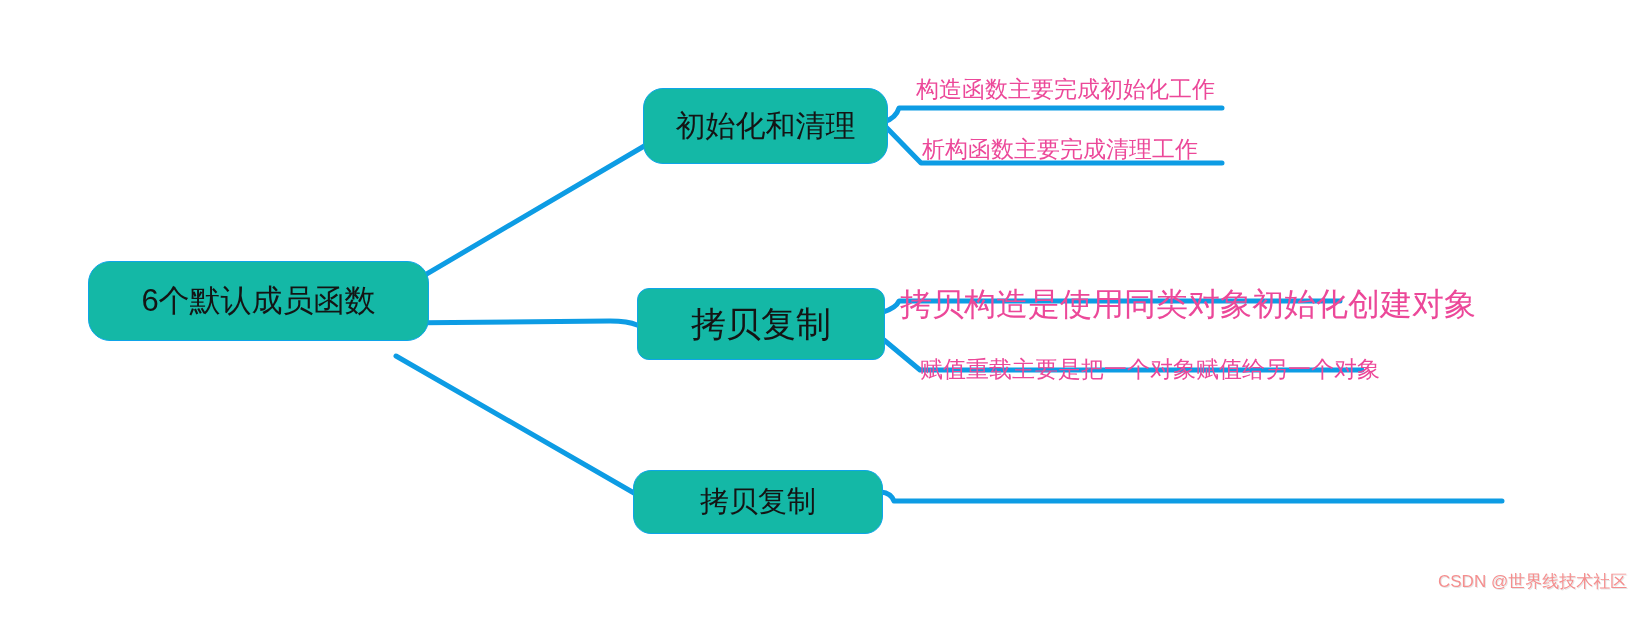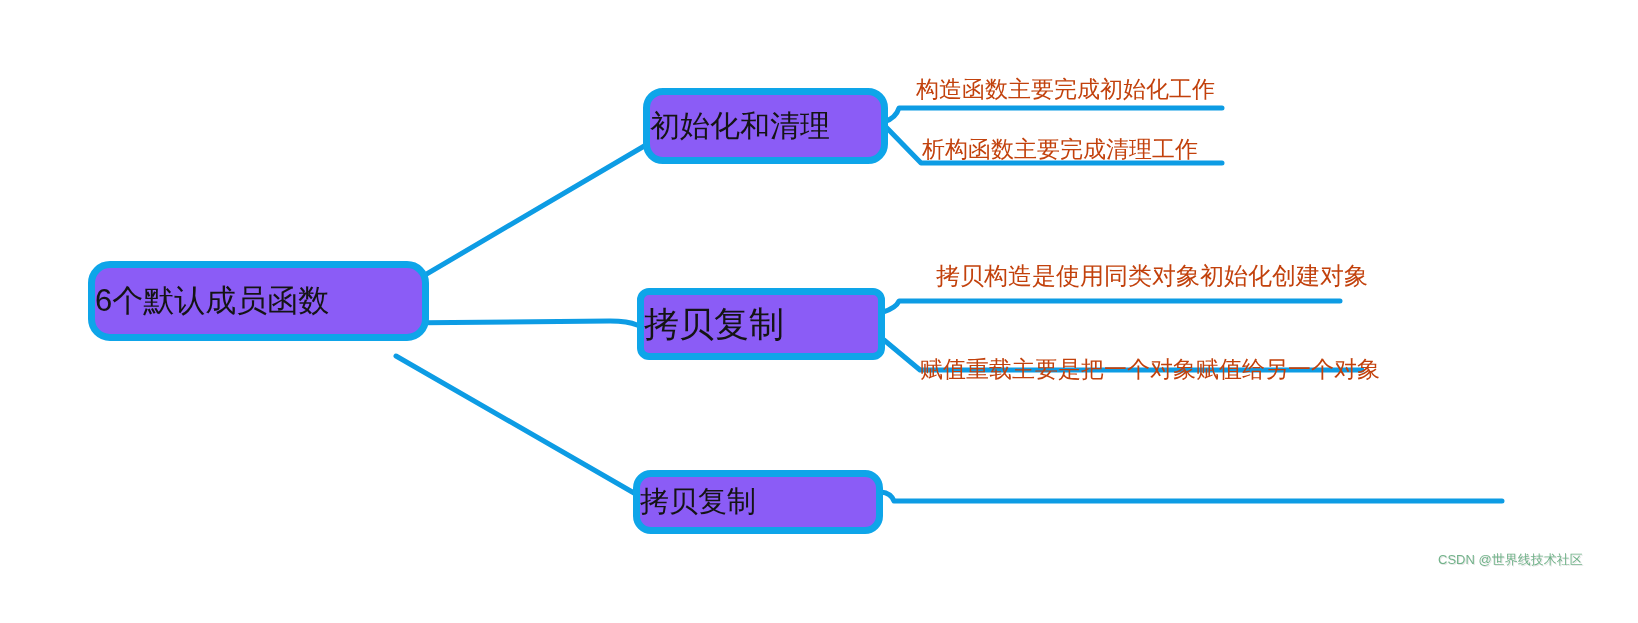--- a/index.html
+++ b/index.html
@@ -22,52 +22,53 @@
   svg.edges path {
     fill: none;
     stroke: #0d9ce4;
     stroke-width: 5;
     stroke-linecap: round;
     stroke-linejoin: round;
   }
 
   .node {
     position: absolute;
-    background: #8b5cf6;
-    border: 7px solid #0ea5e9;
+    background: #14b8a6;
+    border: 1px solid #0ea5e9;
     border-radius: 22px;
     color: #141414;
     display: flex;
     align-items: center;
+    justify-content: center;
     white-space: nowrap;
     z-index: 2;
   }
   .node.root  { left:  88px; top: 261px; width: 341px; height: 80px; font-size: 31px; }
   .node.n1    { left: 643px; top:  88px; width: 245px; height: 76px; font-size: 30px; border-radius: 20px; }
   .node.n2    { left: 637px; top: 288px; width: 248px; height: 72px; font-size: 35px; border-radius: 12px; }
   .node.n3    { left: 633px; top: 470px; width: 250px; height: 64px; font-size: 29px; border-radius: 18px; }
 
   .leaf {
     position: absolute;
-    color: #c2410c;
+    color: #ec4899;
     white-space: nowrap;
     line-height: 1.15;
     z-index: 2;
   }
   .leaf.l1 { left: 916px; top:  76px; font-size: 23px; }
   .leaf.l2 { left: 922px; top: 136px; font-size: 23px; }
-  .leaf.l3 { left: 900px; top: 262px; font-size: 24px; margin-left: 36px; }
+  .leaf.l3 { left: 900px; top: 286px; font-size: 32px; }
   .leaf.l4 { left: 920px; top: 336px; font-size: 23px; margin-top: 20px; }
   .leaf.l5 { left: 898px; top: 468px; font-size: 23px; }
 
   .watermark {
     position: absolute;
-    left: 1438px; top: 551px;
-    font-size: 13px;
-    color: #15803d;
+    left: 1438px; top: 570px;
+    font-size: 17px;
+    color: #ef4444;
     opacity: 0.6;
     text-shadow: 1px 1px 0 rgba(160,160,160,0.45);
     white-space: nowrap;
     z-index: 1;
   }
 </style>
 </head>
 <body>
 
 <div class="canvas">

